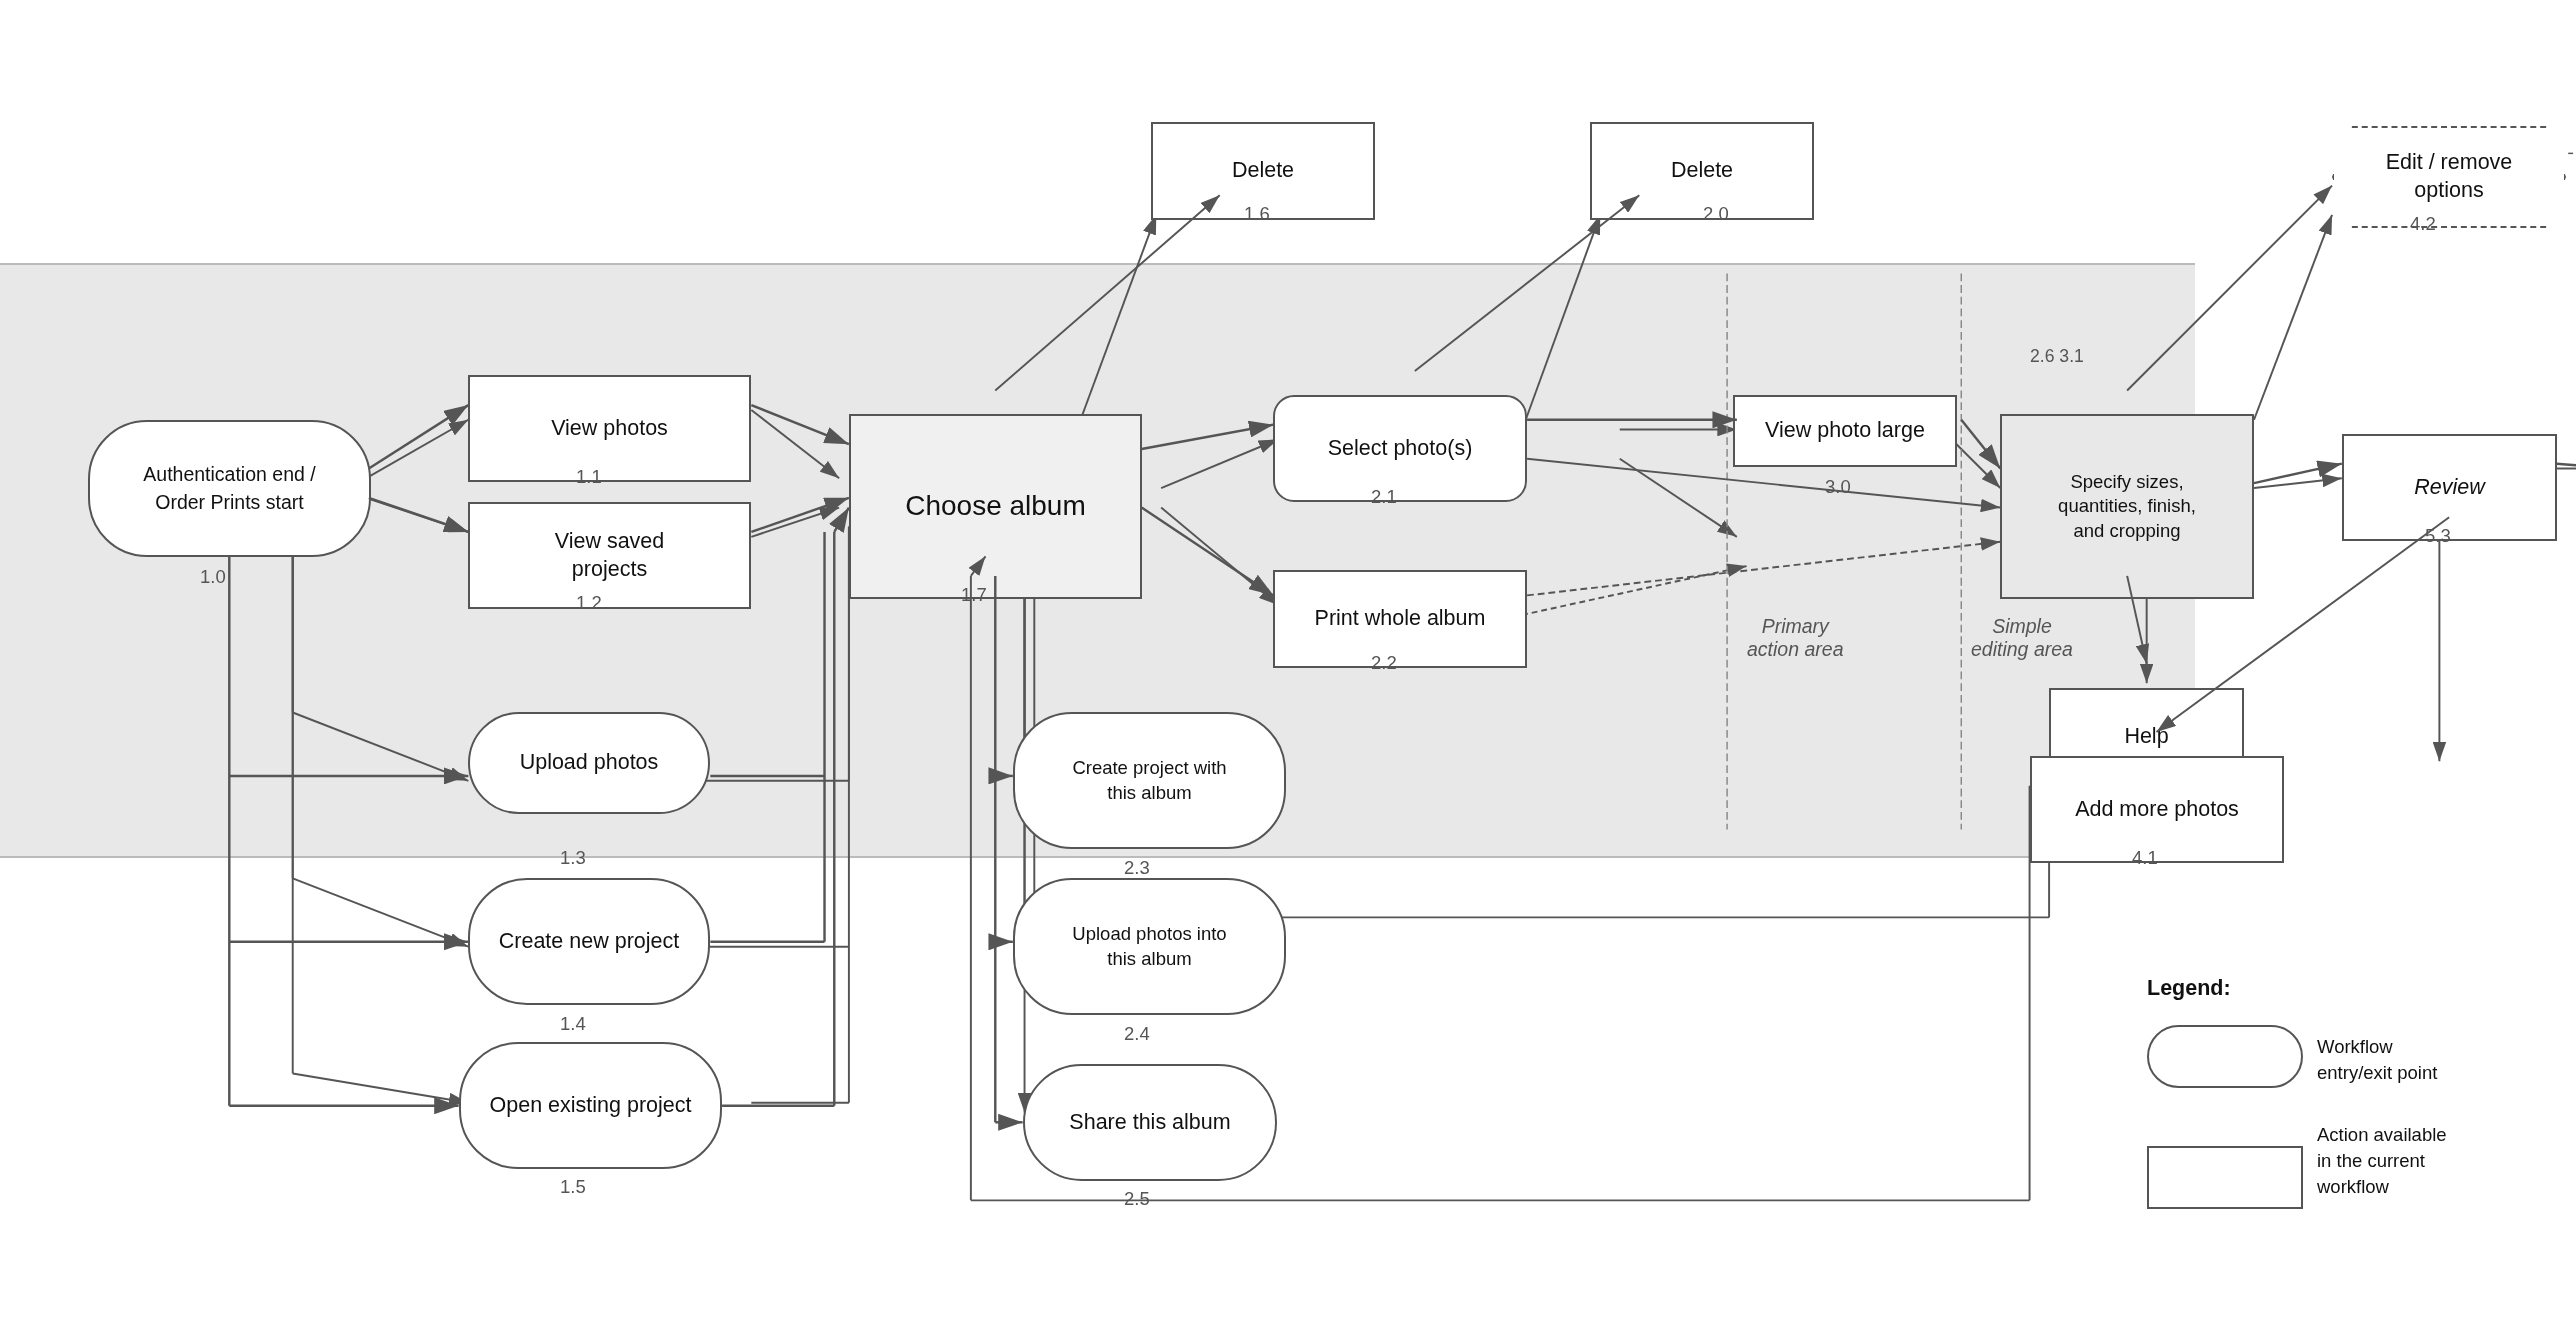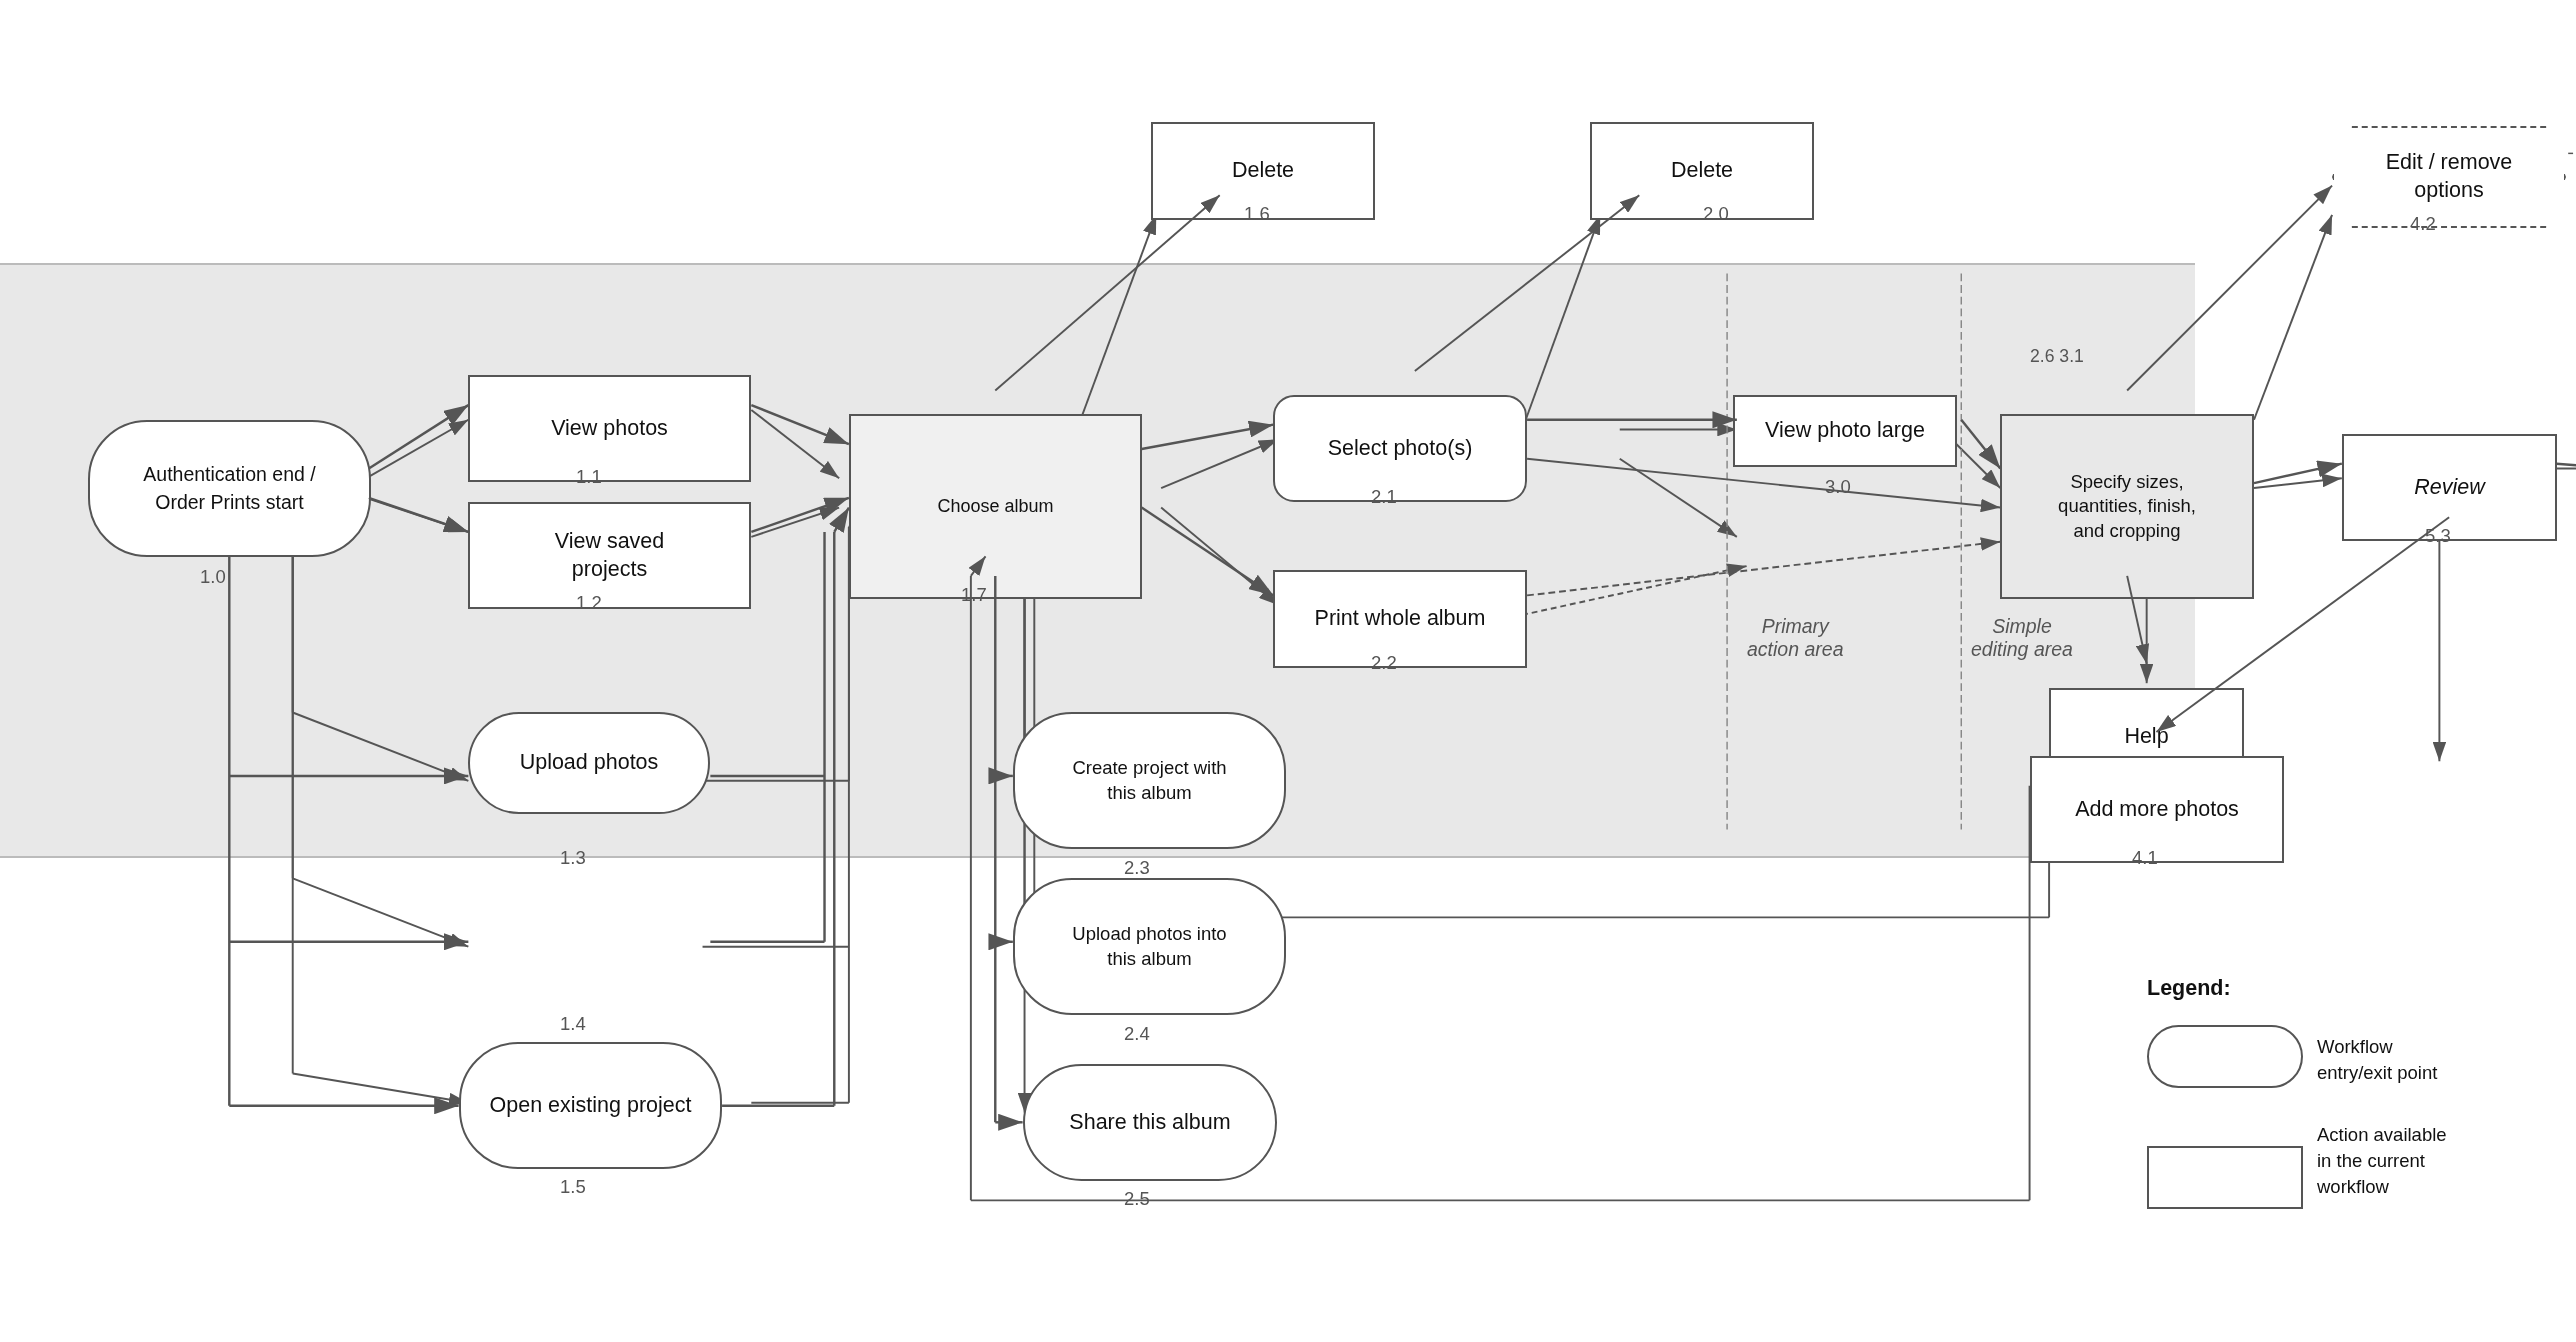--- a/index.html
+++ b/index.html
@@ -168,29 +168,32 @@
   <div class="node node-rect" style="left:468px; top:478px; width:283px; height:107px;">
     <span>View saved<br>projects</span>
   </div>
   <div class="node-label" style="left:576px; top:592px;">1.2</div>
 
   <div class="node node-ellipse-wide" style="left:468px; top:712px; width:242px; height:102px;">
     <span>Upload photos</span>
   </div>
   <div class="node-label" style="left:560px; top:847px;">1.3</div>
 
+  <div class="node node-ellipse-wide" style="left:468px; top:878px; width:242px; height:127px;">
+    <span>Create new project</span>
+  </div>
   <div class="node-label" style="left:560px; top:1013px;">1.4</div>
 
   <div class="node node-ellipse-wide" style="left:459px; top:1042px; width:263px; height:127px;">
     <span>Open existing project</span>
   </div>
   <div class="node-label" style="left:560px; top:1176px;">1.5</div>
 
   <div class="node node-rect" style="left:849px; top:390px; width:293px; height:185px; background:#f0f0f0;">
-    <span style="font-size:18px;">Choose album</span>
+    <span style="font-size:28px;">Choose album</span>
   </div>
   <div class="node-label" style="left:961px; top:584px;">1.7</div>
 
   <div class="node node-rect" style="left:1151px; top:98px; width:224px; height:98px;">
     <span>Delete</span>
   </div>
   <div class="node-label" style="left:1244px; top:203px;">1.6</div>
 
   <div class="node node-rect" style="left:1590px; top:98px; width:224px; height:98px;">
     <span>Delete</span>

